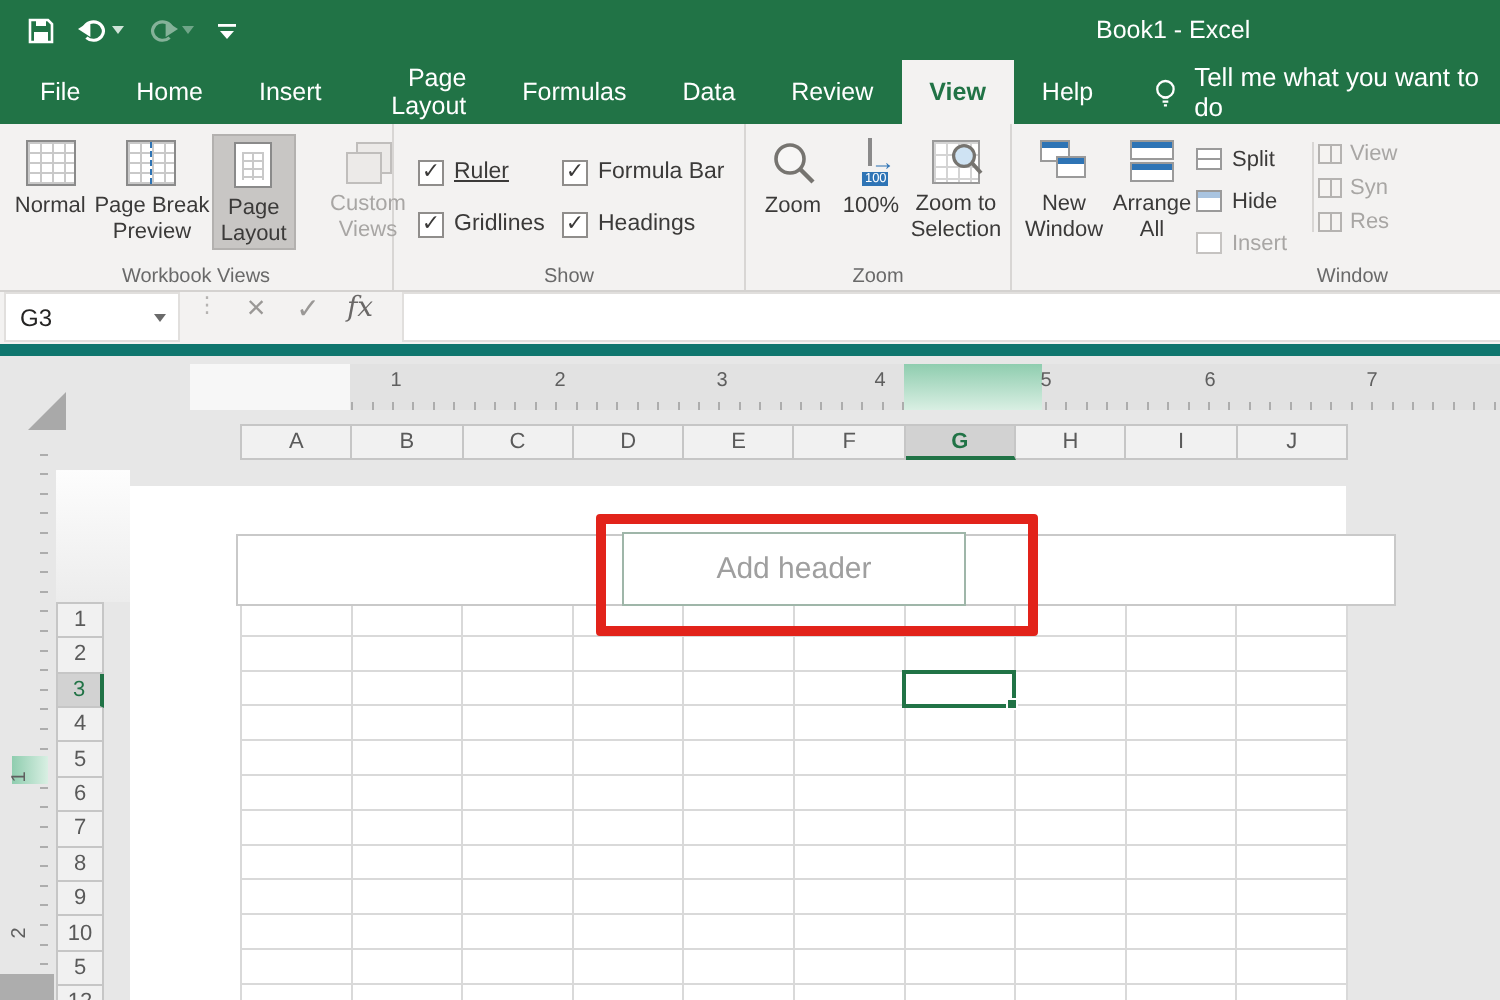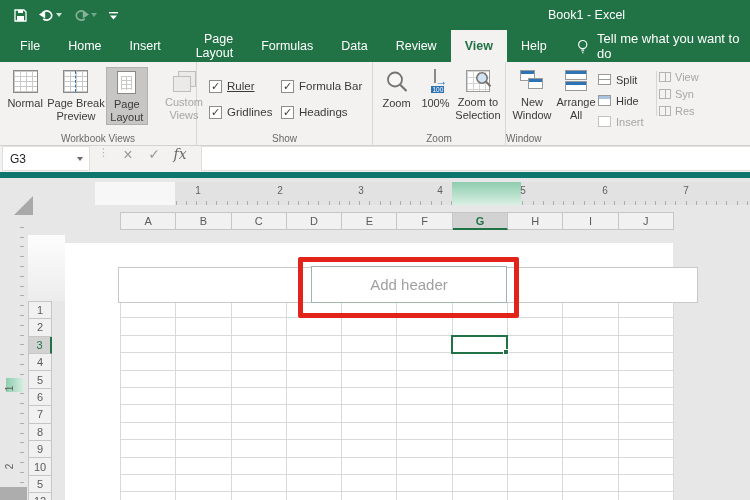--- a/index.html
+++ b/index.html
@@ -115,21 +115,21 @@
   .row-headers { position:absolute; left:28px; top:122.8px; width:24px; border-top:1px solid #c6c6c6; }
   .rh { width:24px; height:17.4px; background:#f1f1f1; border:1px solid #c6c6c6; border-top:none; display:flex; align-items:center; justify-content:center; font-size:11px; color:#5a5a5a; }
   .rh.active { background:#d2d2d2; border-right:2px solid #217346; color:#217346; }
 
   .grid { position:absolute; left:120px; top:122.8px; width:553.5px; height:199.2px; border-left:1px solid #d9d9d9;
     background-image:
       repeating-linear-gradient(90deg, transparent 0 54.3px, #d9d9d9 54.3px 55.3px),
       repeating-linear-gradient(180deg, transparent 0 16.4px, #d9d9d9 16.4px 17.4px); }
 
   .band { position:absolute; left:118px; top:89px; width:580px; height:36px; background:#fff; border:1px solid #c9c9c9; z-index:2; }
-  .add-header { position:absolute; left:311px; top:88px; width:196px; height:37px; background:#fff; border:1px solid #9fb6a9; z-index:3; display:flex; align-items:center; justify-content:center; font-size:15px; color:#9f9f9f; }
+  .add-header { position:absolute; left:311px; top:88px; width:172px; height:37px; background:#fff; border:1px solid #9fb6a9; z-index:3; display:flex; align-items:center; justify-content:center; font-size:15px; color:#9f9f9f; }
   .red-box { position:absolute; left:298px; top:79px; width:221px; height:61px; border:5px solid #e2231a; border-radius:2px; z-index:5; }
   .sel-cell { position:absolute; left:451px; top:157px; width:56.5px; height:18.5px; border:2px solid #217346; background:#fff; z-index:2; }
   .sel-cell::after { content:""; position:absolute; right:-3px; bottom:-3px; width:4px; height:4px; background:#217346; border:1px solid #fff; }
   .dark-corner { position:absolute; left:0; top:309px; width:27px; height:13px; background:#adadad; }
 </style>
 </head>
 <body>
 
 <div class="titlebar">
   <div class="qa">
@@ -292,21 +292,21 @@
       </div>
       <div class="truncbtn">
         <span class="bookic"></span>
         <span>Syn</span>
       </div>
       <div class="truncbtn">
         <span class="bookic"></span>
         <span>Res</span>
       </div>
     </div>
-    <div class="rgroup-label" style="text-align:left; right:56px;">Window</div>
+    <div class="rgroup-label" style="text-align:right; right:56px;">Window</div>
   </div>
 </div>
 
 <div class="fbar">
   <div class="namebox">
     <span>G3</span>
     <span class="caret-dn"></span>
   </div>
   <span class="fdots">⋮</span>
   <span class="fbtn" style="font-size:16px;">×</span>

